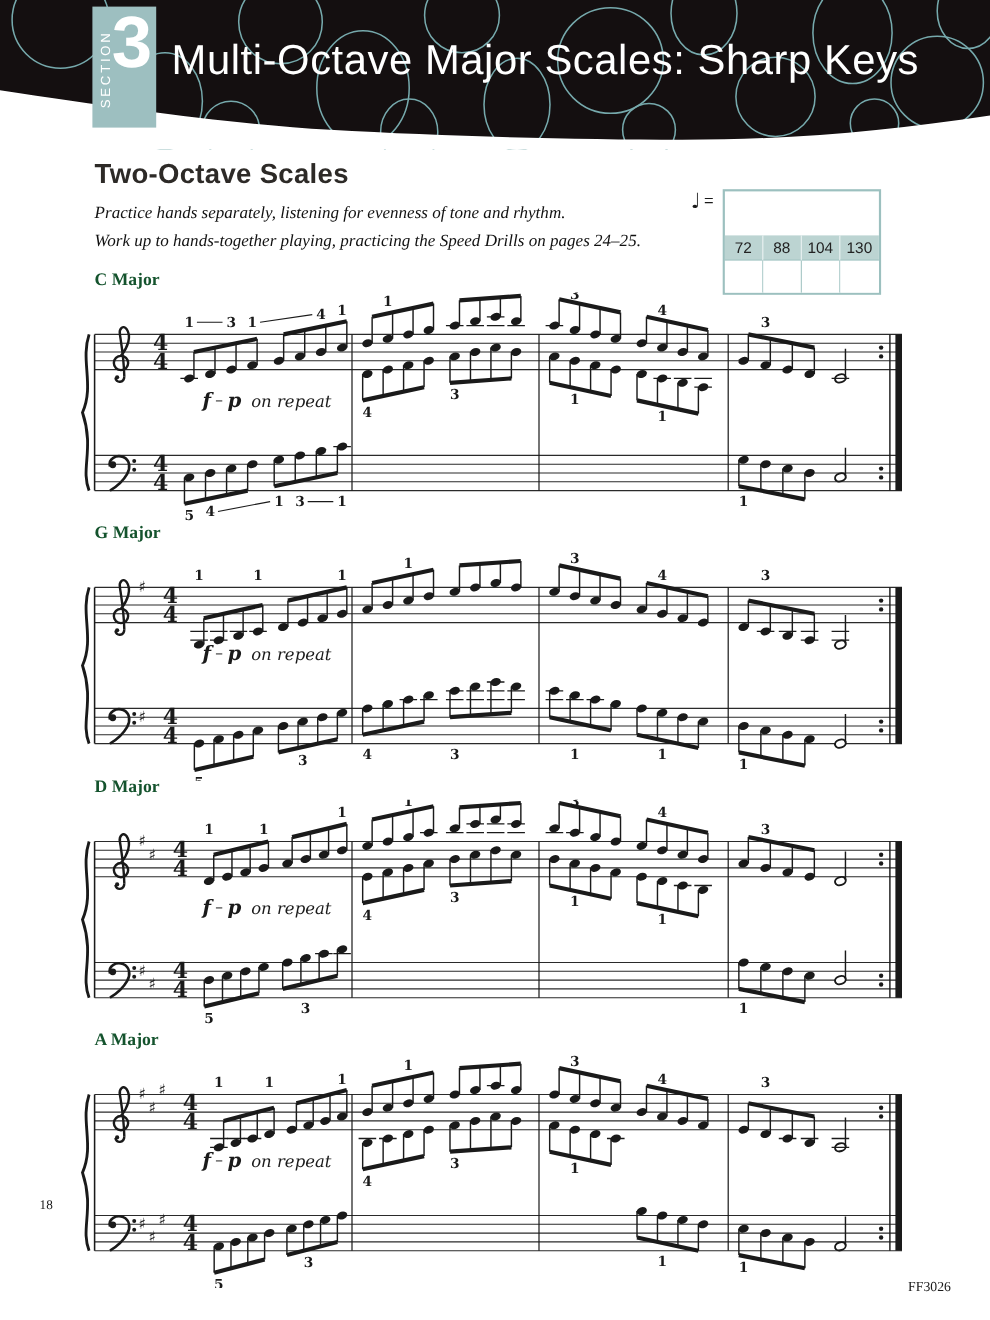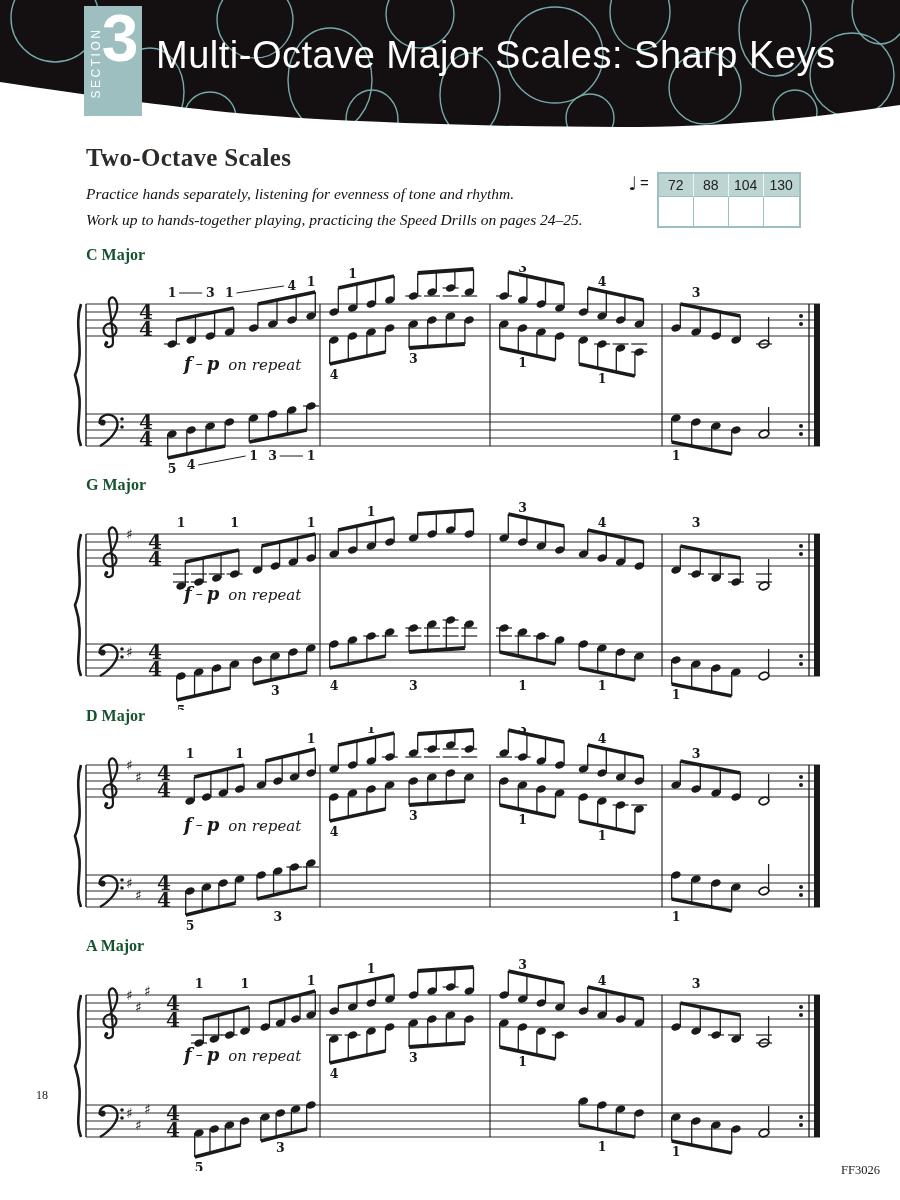--- a/index.html
+++ b/index.html
@@ -11,41 +11,41 @@
   .section-box{position:absolute;left:84px;top:6px;width:58px;height:110px;background:#9dbfc0;}
   .section-label{position:absolute;left:-28px;top:50px;width:80px;transform:rotate(-90deg);
        transform-origin:center;color:#fff;font-family:"Liberation Sans",sans-serif;
        font-size:12px;letter-spacing:2.5px;text-align:center;}
   .section-number{position:absolute;left:14px;top:-4px;width:44px;text-align:center;color:#fff;
        font-family:"Liberation Sans",sans-serif;font-weight:700;font-size:66px;line-height:1.1;}
   .hdr-title{position:absolute;left:156px;top:34px;width:730px;color:#fff;
        font-family:"Liberation Sans",sans-serif;font-weight:400;font-size:38px;
        letter-spacing:0.5px;white-space:nowrap;}
   
-  .heading{position:absolute;left:86px;top:144px;font-family:Liberation Serif, serif;
+  .heading{position:absolute;left:86px;top:144px;font-family:Liberation Sans, sans-serif;
        font-weight:600;font-size:25px;color:#2d2a27;letter-spacing:0.3px;}
   .instr{position:absolute;left:86px;top:181px;font-size:15.5px;line-height:26px;color:#111;font-style:italic;}
   
   .tempo{position:absolute;left:628px;top:172px;display:flex;align-items:flex-start;}
   .tempo-note{font-family:"DejaVu Sans",sans-serif;font-size:19px;line-height:22px;}
   .tempo-eq{font-family:"Liberation Sans",sans-serif;font-size:15px;margin:2px 8px 0 3px;}
   .tempo-table{border:2px solid #9cc0bf;display:grid;grid-template-columns:repeat(4,35px);}
   .tempo-cell{height:22px;background:#bcd4d2;border-right:1px solid #eef4f4;
        border-bottom:1px solid #9cc0bf;display:flex;align-items:center;justify-content:center;
-       font-family:"Liberation Sans",sans-serif;font-size:14px;color:#222;}
+       font-family:"Liberation Sans",sans-serif;font-size:14px;color:#222;margin-top:40px;}
   .tempo-cell:nth-child(4){border-right:none;}
   .tempo-blank{height:29px;background:#fff;border-right:1px solid #9cc0bf;}
   .tempo-blank:last-child{border-right:none;}
   
   .scale-block{position:absolute;left:72px;width:770px;}
   .scale-name{position:absolute;left:14px;top:0;font-weight:700;font-size:16px;color:#14532d;}
   .scale-block svg{position:absolute;left:0;top:20px;}
   
   .pgnum{position:absolute;left:36px;top:1088px;font-size:12px;}
-  .catalog{position:absolute;left:810px;top:1163px;font-size:12.5px;width:70px;text-align:right;}
+  .catalog{position:absolute;left:810px;top:1163px;font-size:12.5px;width:70px;text-align:center;}
 </style>
 </head>
 <body>
 
 <div class="hdr">
   <svg width="900" height="136">
     <rect x="0" y="0" width="900" height="130" fill="#140f10"></rect>
     <g stroke="#76a9ac" stroke-width="1.4" fill="none">
       <circle cx="55" cy="18" r="44"></circle>
         <ellipse cx="150" cy="92" rx="34" ry="44"></ellipse>

